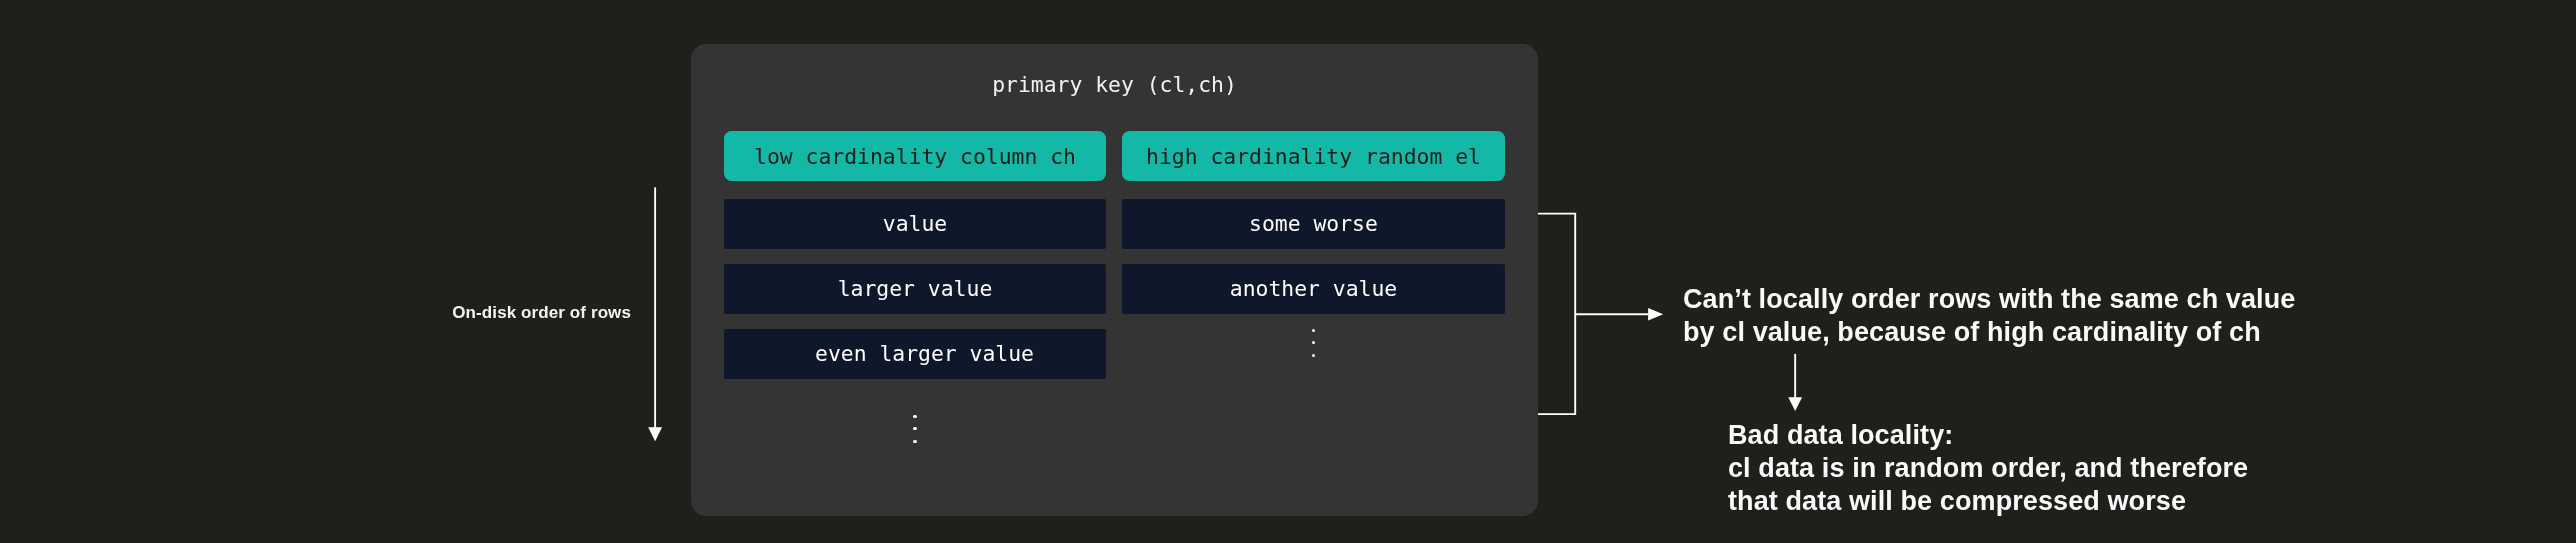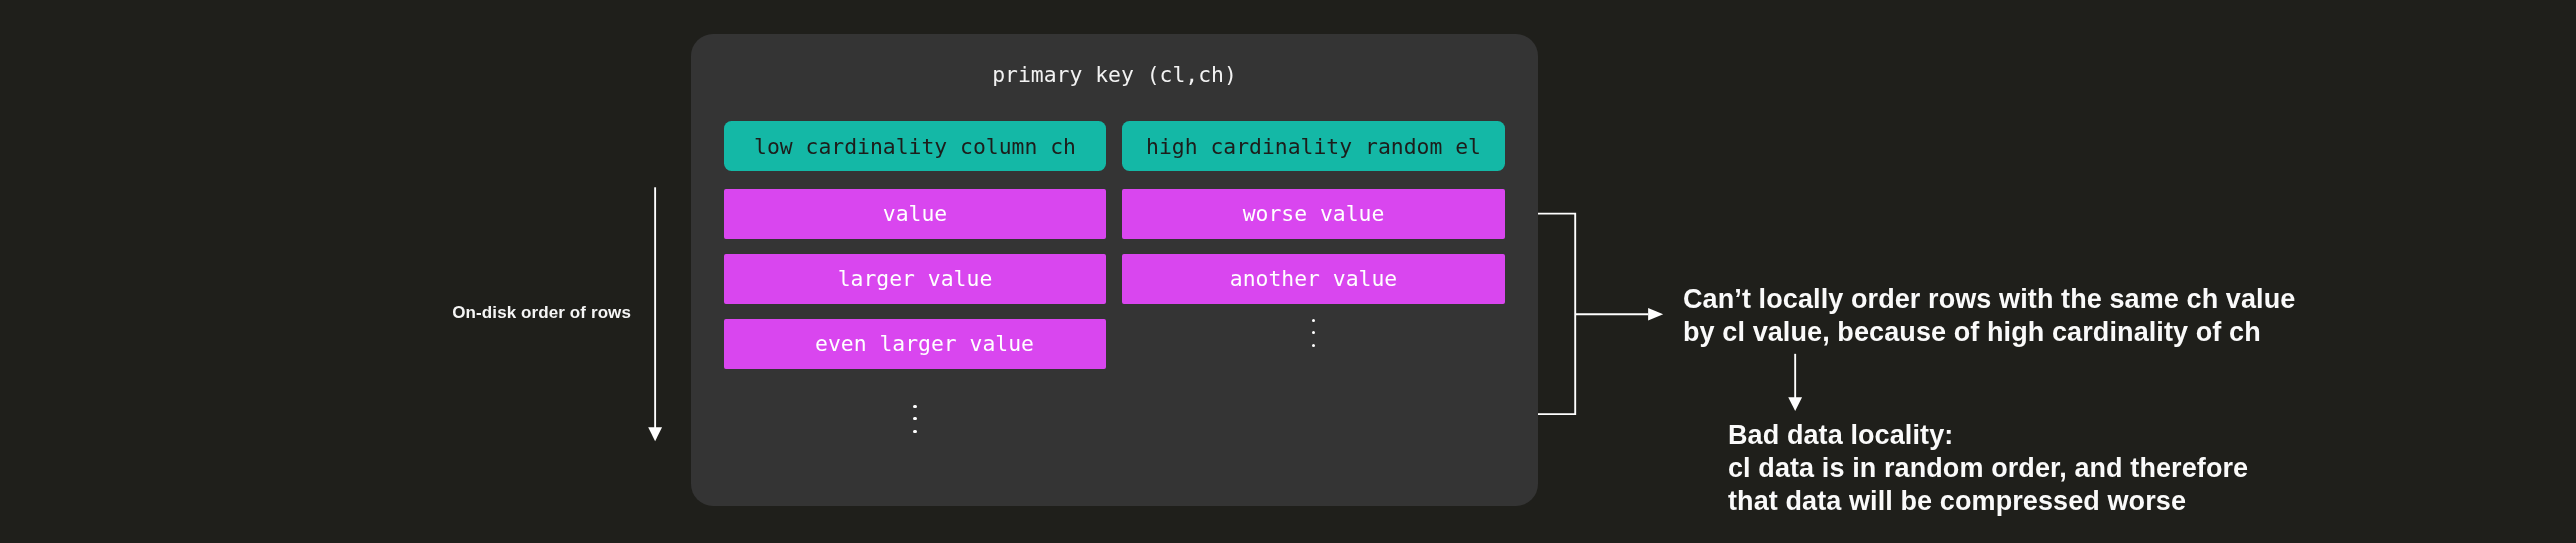--- a/index.html
+++ b/index.html
@@ -30,25 +30,25 @@
     text-align: right;
     color: #f5f5f5;
     font-size: 17px;
     font-weight: 700;
     line-height: 21.4px;
     letter-spacing: 0.1px;
   }
   .panel {
     position: absolute;
     left: 691px;
-    top: 34px;
+    top: 44px;
     width: 847px;
     height: 472px;
     background: #343434;
-    border-radius: 22px;
+    border-radius: 15px;
   }
   .panel-title {
     position: absolute;
     top: 28px;
     left: 0;
     width: 100%;
     text-align: center;
     color: #f2f2f2;
     font-family: "DejaVu Sans Mono", monospace;
     font-size: 21.4px;
@@ -73,21 +73,21 @@
     justify-content: center;
     box-sizing: border-box;
   }
   .hdr {
     background: #14b8a6;
     color: #1d1d1b;
     border-radius: 7.5px;
     margin-bottom: 17.6px;
   }
   .row {
-    background: #d946ef;
+    background: #0f172a;
     color: #ffffff;
     border-radius: 1.9px;
     margin-bottom: 15px;
   }
   .row.last { margin-bottom: 36px; padding-left: 19px; }
   .dots {
     align-self: center;
     display: flex;
     flex-direction: column;
     gap: 9.4px;
@@ -147,21 +147,21 @@
       <div class="cell row last">even larger value</div>
       <div class="dots">
         <span class="dot"></span>
         <span class="dot"></span>
         <span class="dot"></span>
       </div>
     </div>
 
     <div class="col col2">
       <div class="cell hdr">high cardinality random el</div>
-      <div class="cell row">worse value</div>
+      <div class="cell row">some worse</div>
       <div class="cell row">another value</div>
       <div class="dots">
         <span class="dot"></span>
         <span class="dot"></span>
         <span class="dot"></span>
       </div>
     </div>
   </div>
 
   <div class="annotation annotation-top">Can’t locally order rows with the same ch value

